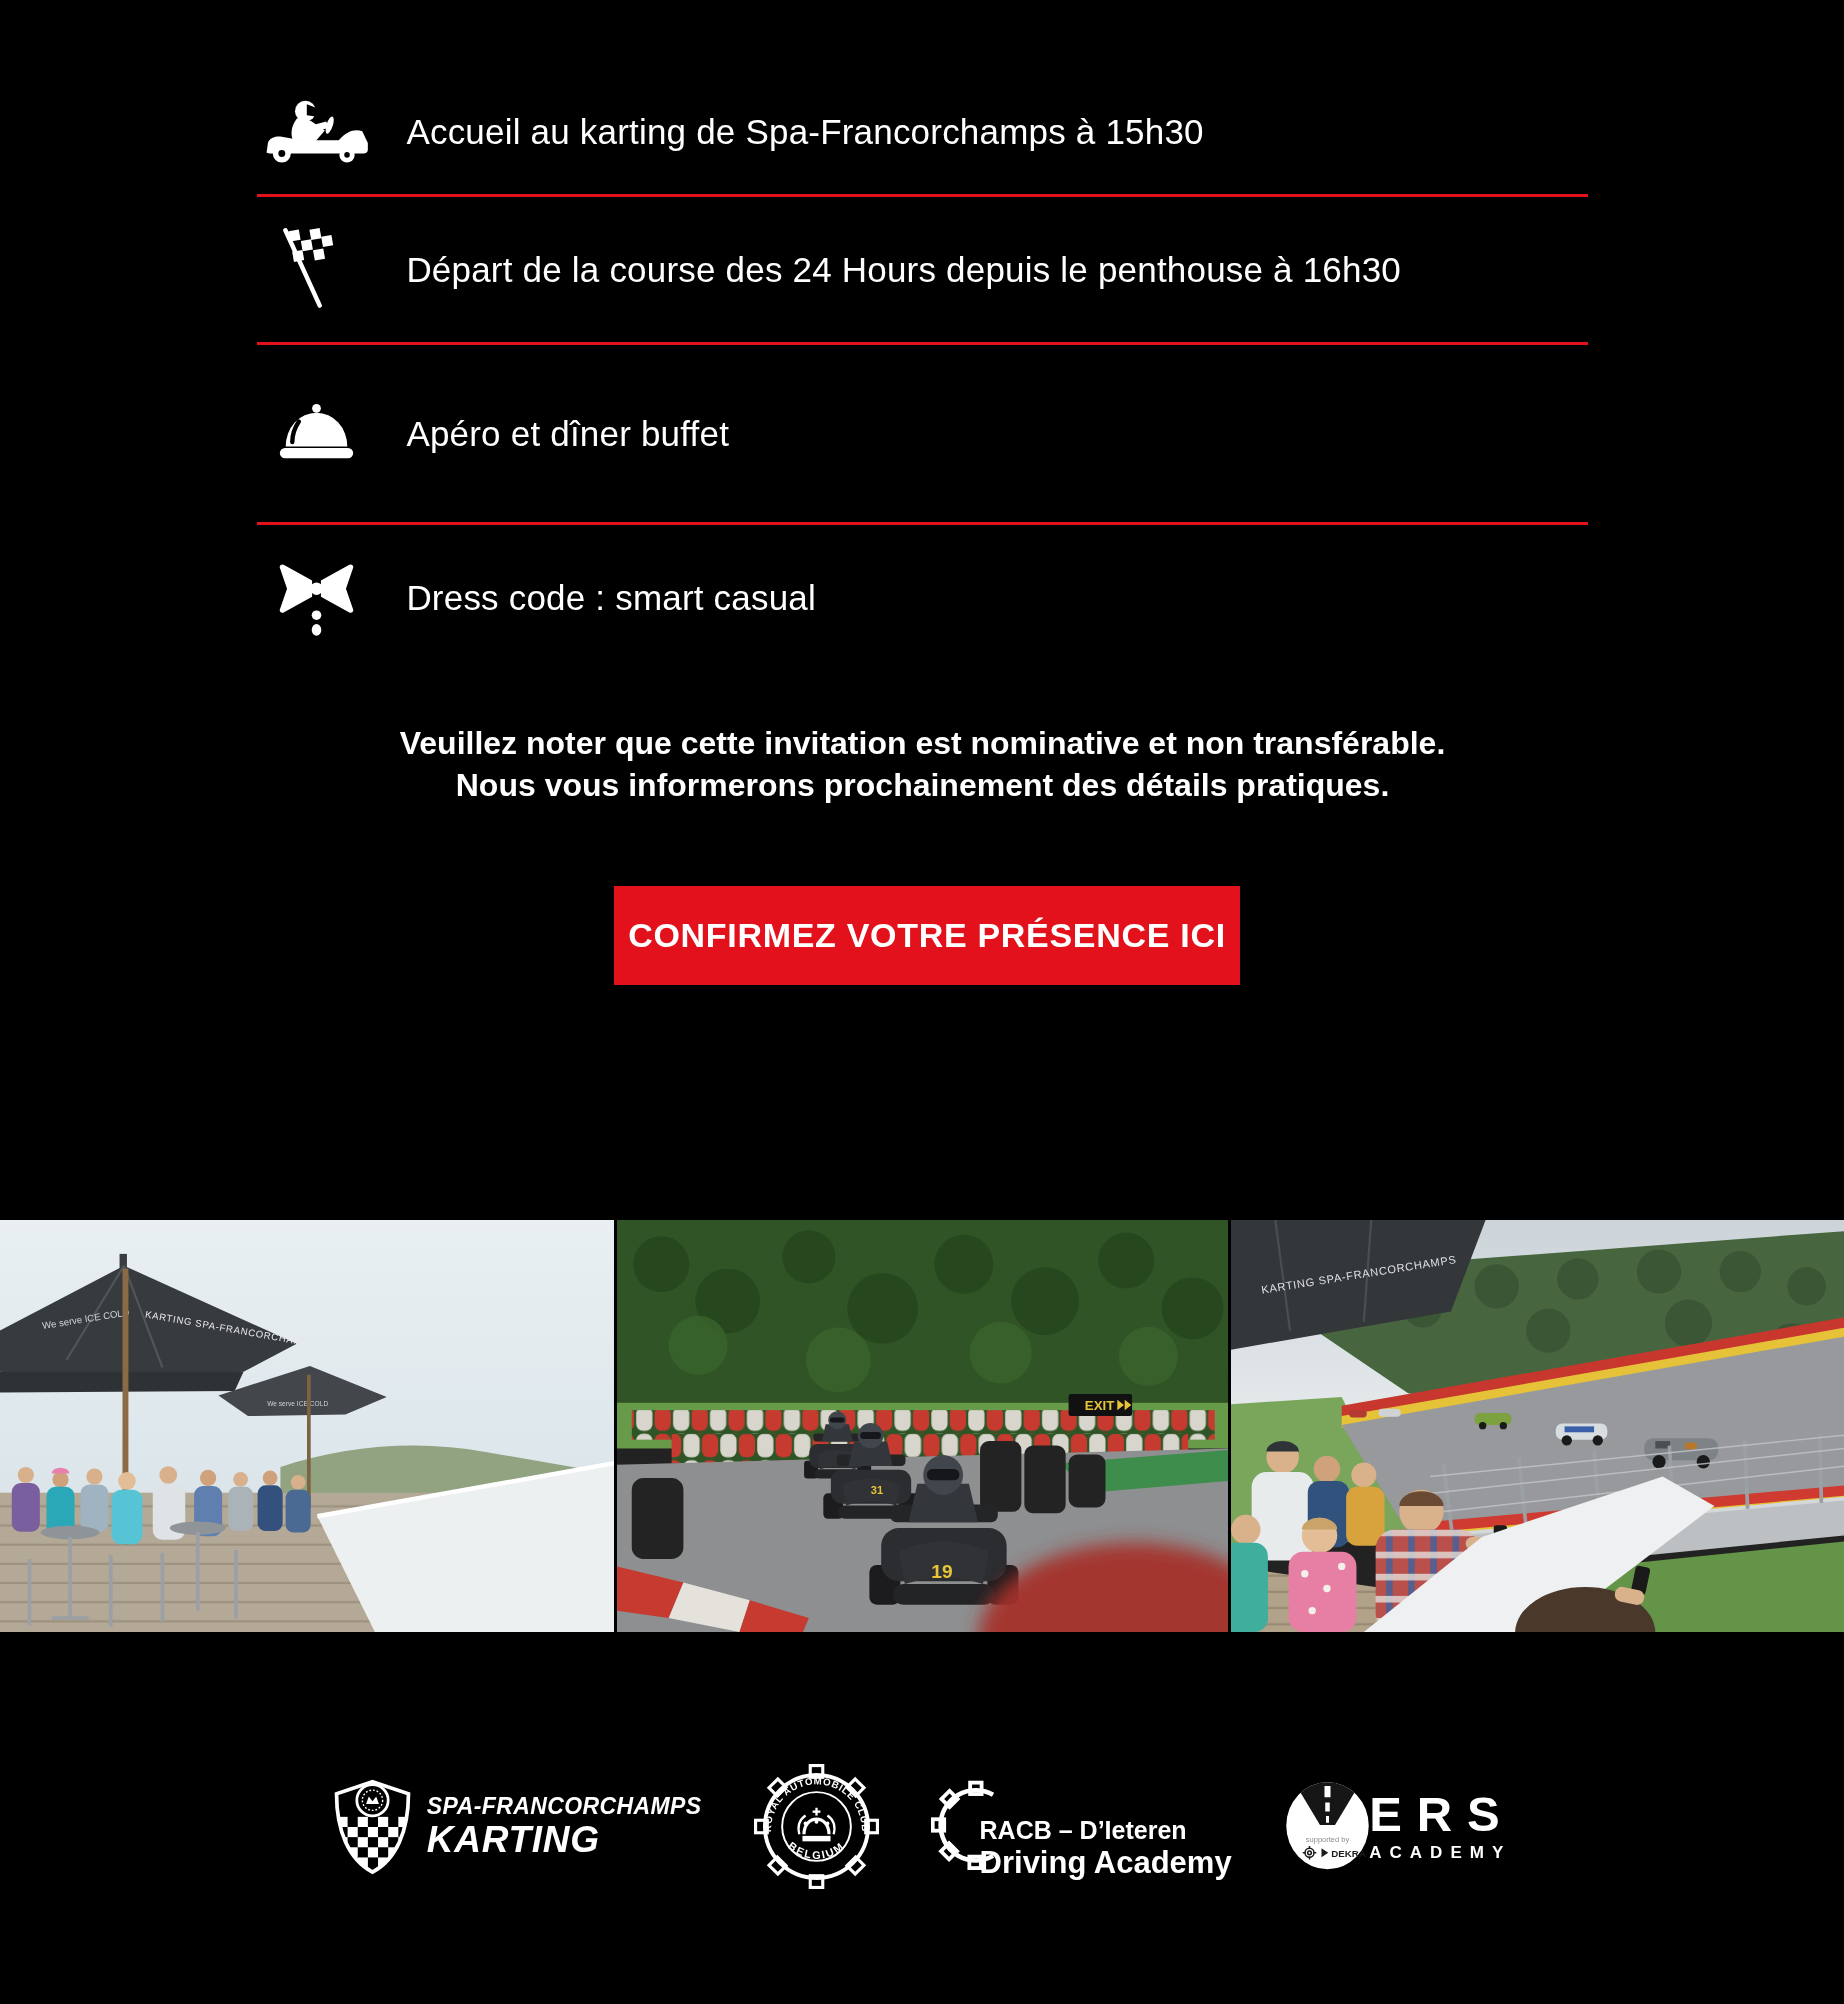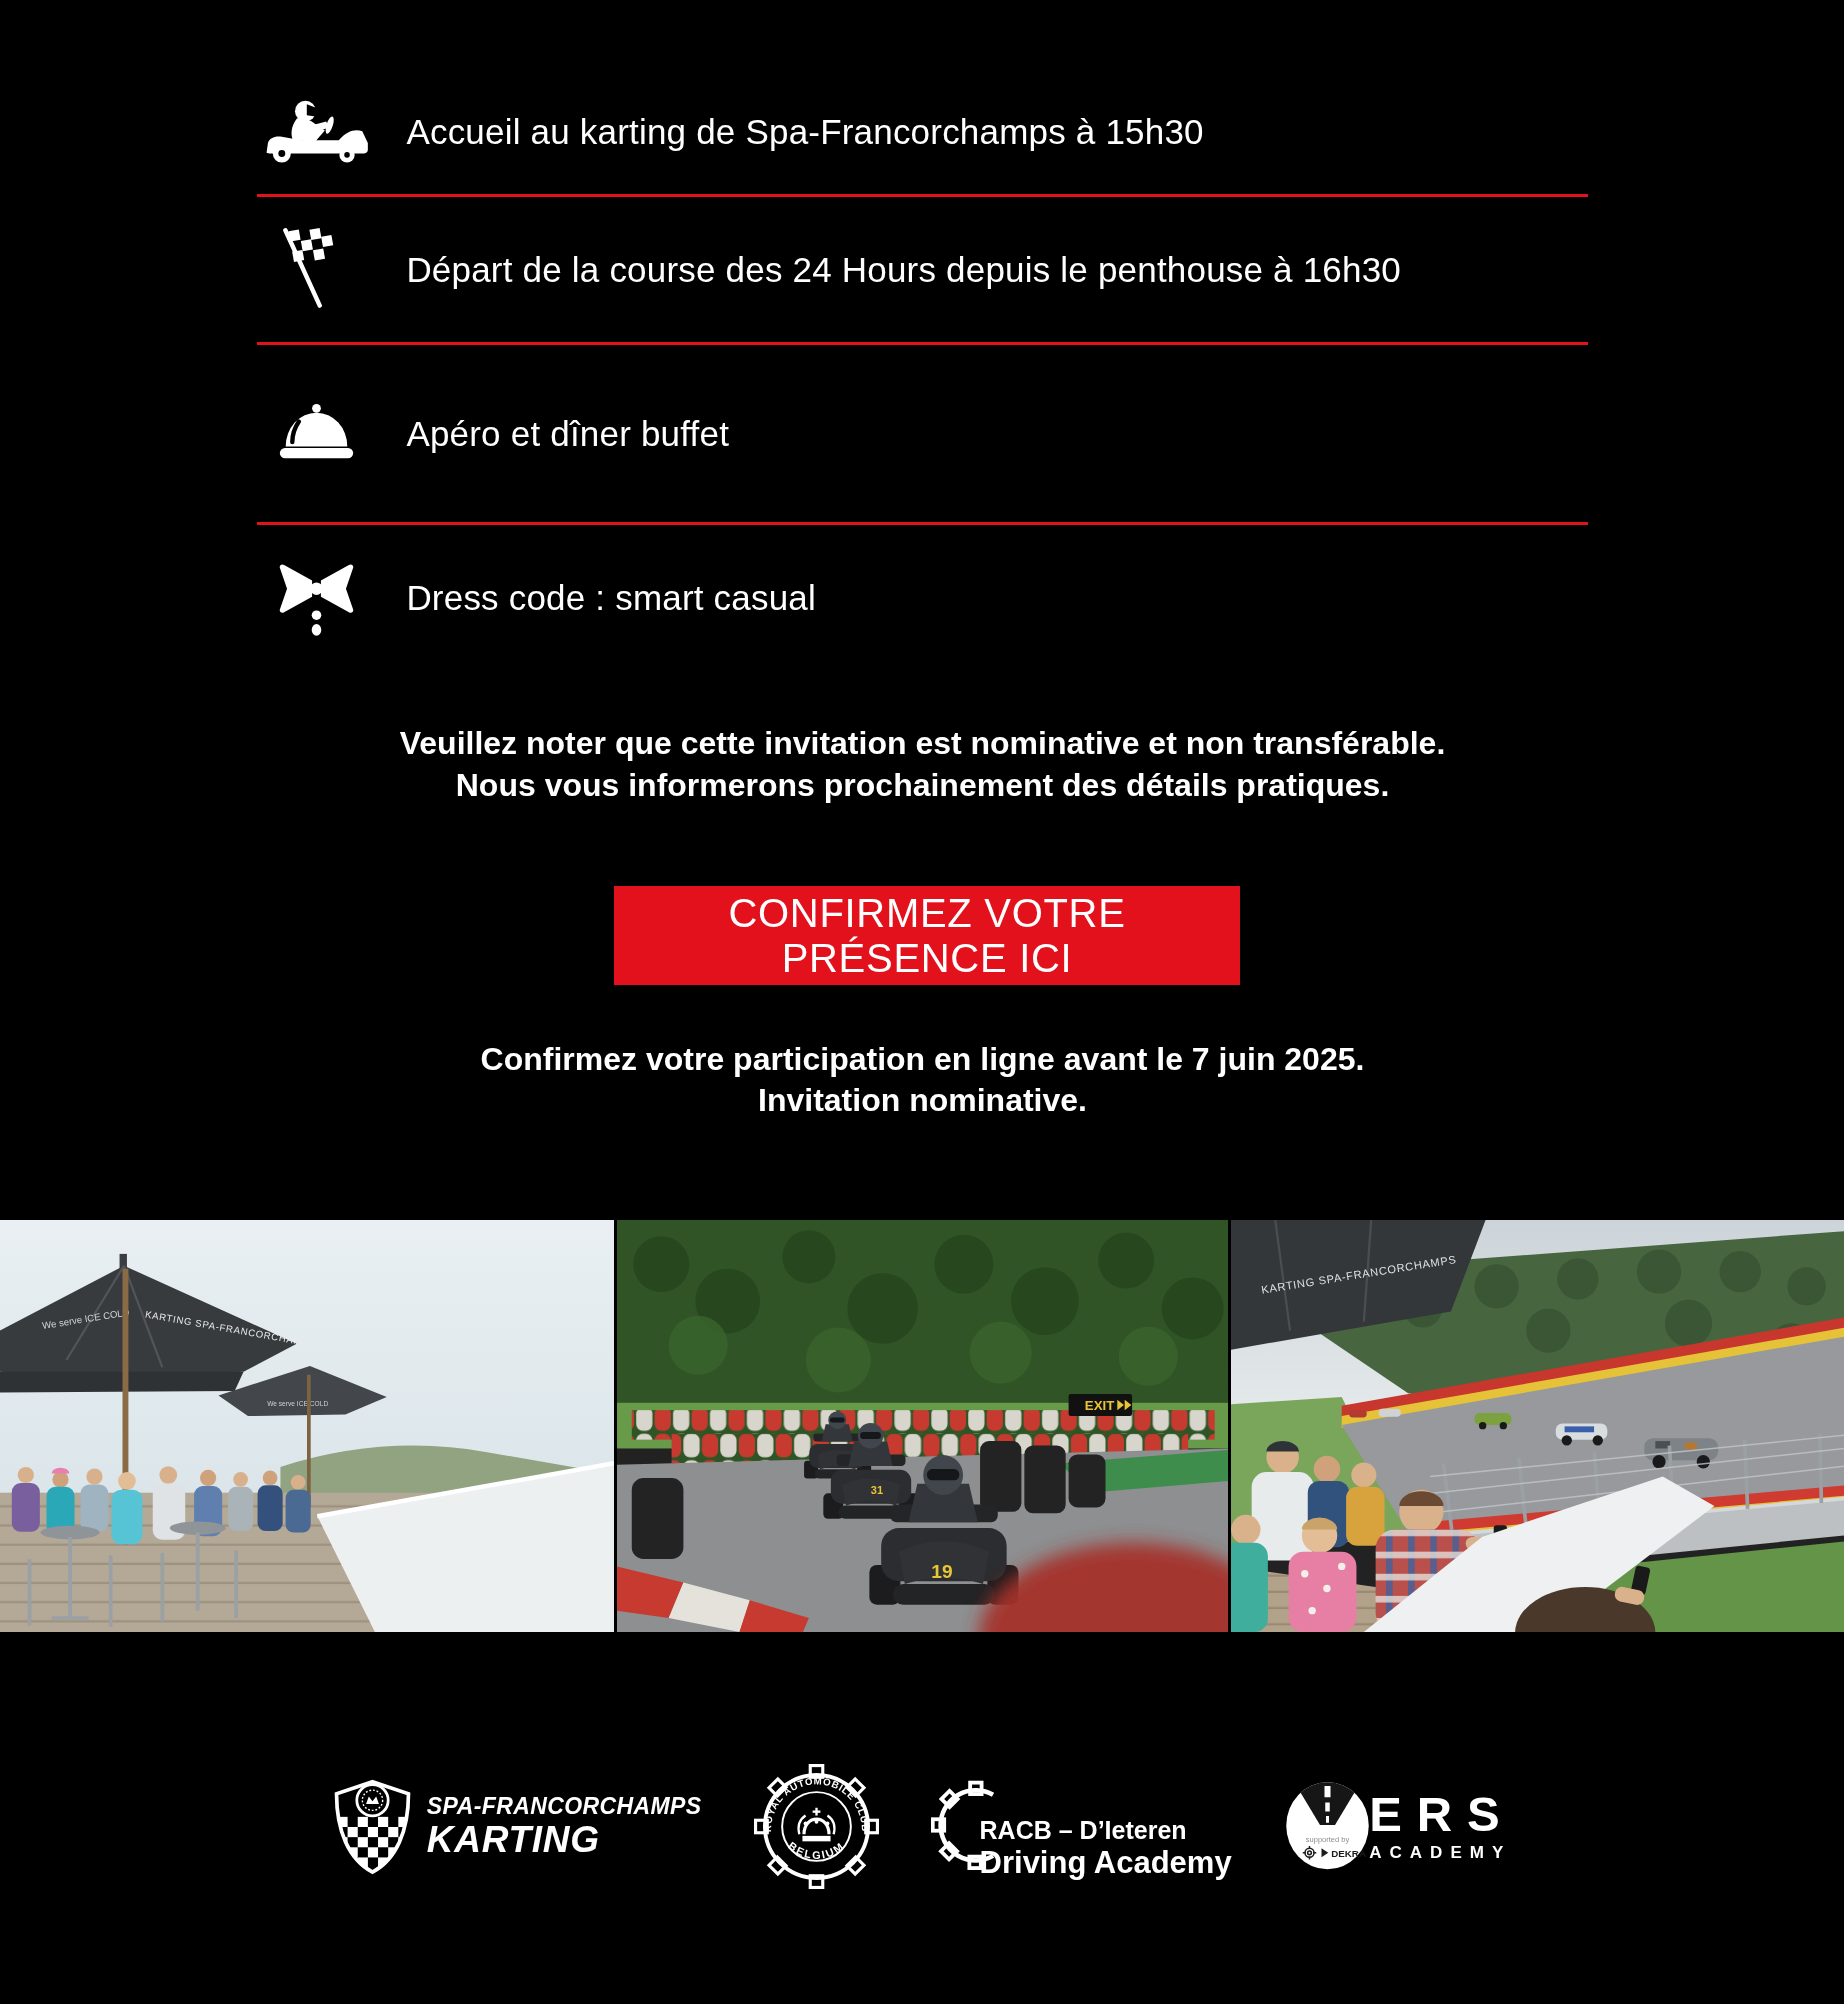--- a/index.html
+++ b/index.html
@@ -16,21 +16,21 @@
   .agenda{position:absolute;left:257px;top:70px;width:1331px;display:flex;flex-direction:column;}
   .agenda-row{display:flex;align-items:center;}
   .row-1{height:124px}.row-2{height:145px}.row-3{height:177px}.row-4{height:145px}
   .divider{height:3px;width:100%;background:var(--accent);}
   .icon-box{width:111px;margin:0 34px 0 4.4px;display:flex;justify-content:center;align-items:center;flex:0 0 auto;}
   .agenda-text{font-size:35px;font-weight:400;letter-spacing:0.2px;white-space:nowrap;}
   
   .note{position:absolute;top:722px;left:0;width:1845px;text-align:center;font-size:32px;font-weight:700;line-height:42px;}
   .cta{
     position:absolute;left:614px;top:886px;width:626px;height:99px;background:var(--accent);
-    border:none;color:var(--text);font-family:inherit;font-size:40px;font-weight:400;letter-spacing:0.7px;
+    border:none;color:var(--text);font-family:inherit;font-size:34px;font-weight:700;letter-spacing:0.7px;
     display:flex;align-items:center;justify-content:center;cursor:pointer;
   }
   .deadline{position:absolute;top:1039px;left:0;width:1845px;text-align:center;font-size:32px;font-weight:700;line-height:41px;}
   
   .photos{position:absolute;top:1220px;left:0;width:1845px;height:412px;display:flex;gap:3px;}
   .photo{position:relative;height:412px;overflow:hidden;background:#222;}
   .photo svg{display:block;width:100%;height:100%;}
   .p1{width:614px}.p2{width:611px}.p3{width:614px}
   .photo text{font-family:"Liberation Sans","DejaVu Sans",sans-serif;}
   
@@ -120,24 +120,20 @@
     </div>
   </div>
 
   <div class="note">
     <div>Veuillez noter que cette invitation est nominative et non transférable.</div>
     <div>Nous vous informerons prochainement des détails pratiques.</div>
   </div>
 
   <button class="cta">CONFIRMEZ VOTRE PRÉSENCE ICI</button>
 
-  <div class="deadline">
-    <div>Confirmez votre participation en ligne avant le 7 juin 2025.</div>
-    <div>Invitation nominative.</div>
-  </div>
 
   <div class="photos">
 
     <div class="photo p1">
       <svg viewBox="0 0 832 559" preserveAspectRatio="none">
         <defs>
           <linearGradient id="p1sky" x1="0" y1="0" x2="0" y2="1">
             <stop offset="0" stop-color="#e9eff3"></stop>
               <stop offset="1" stop-color="#d5e1e5"></stop>
           </linearGradient>

